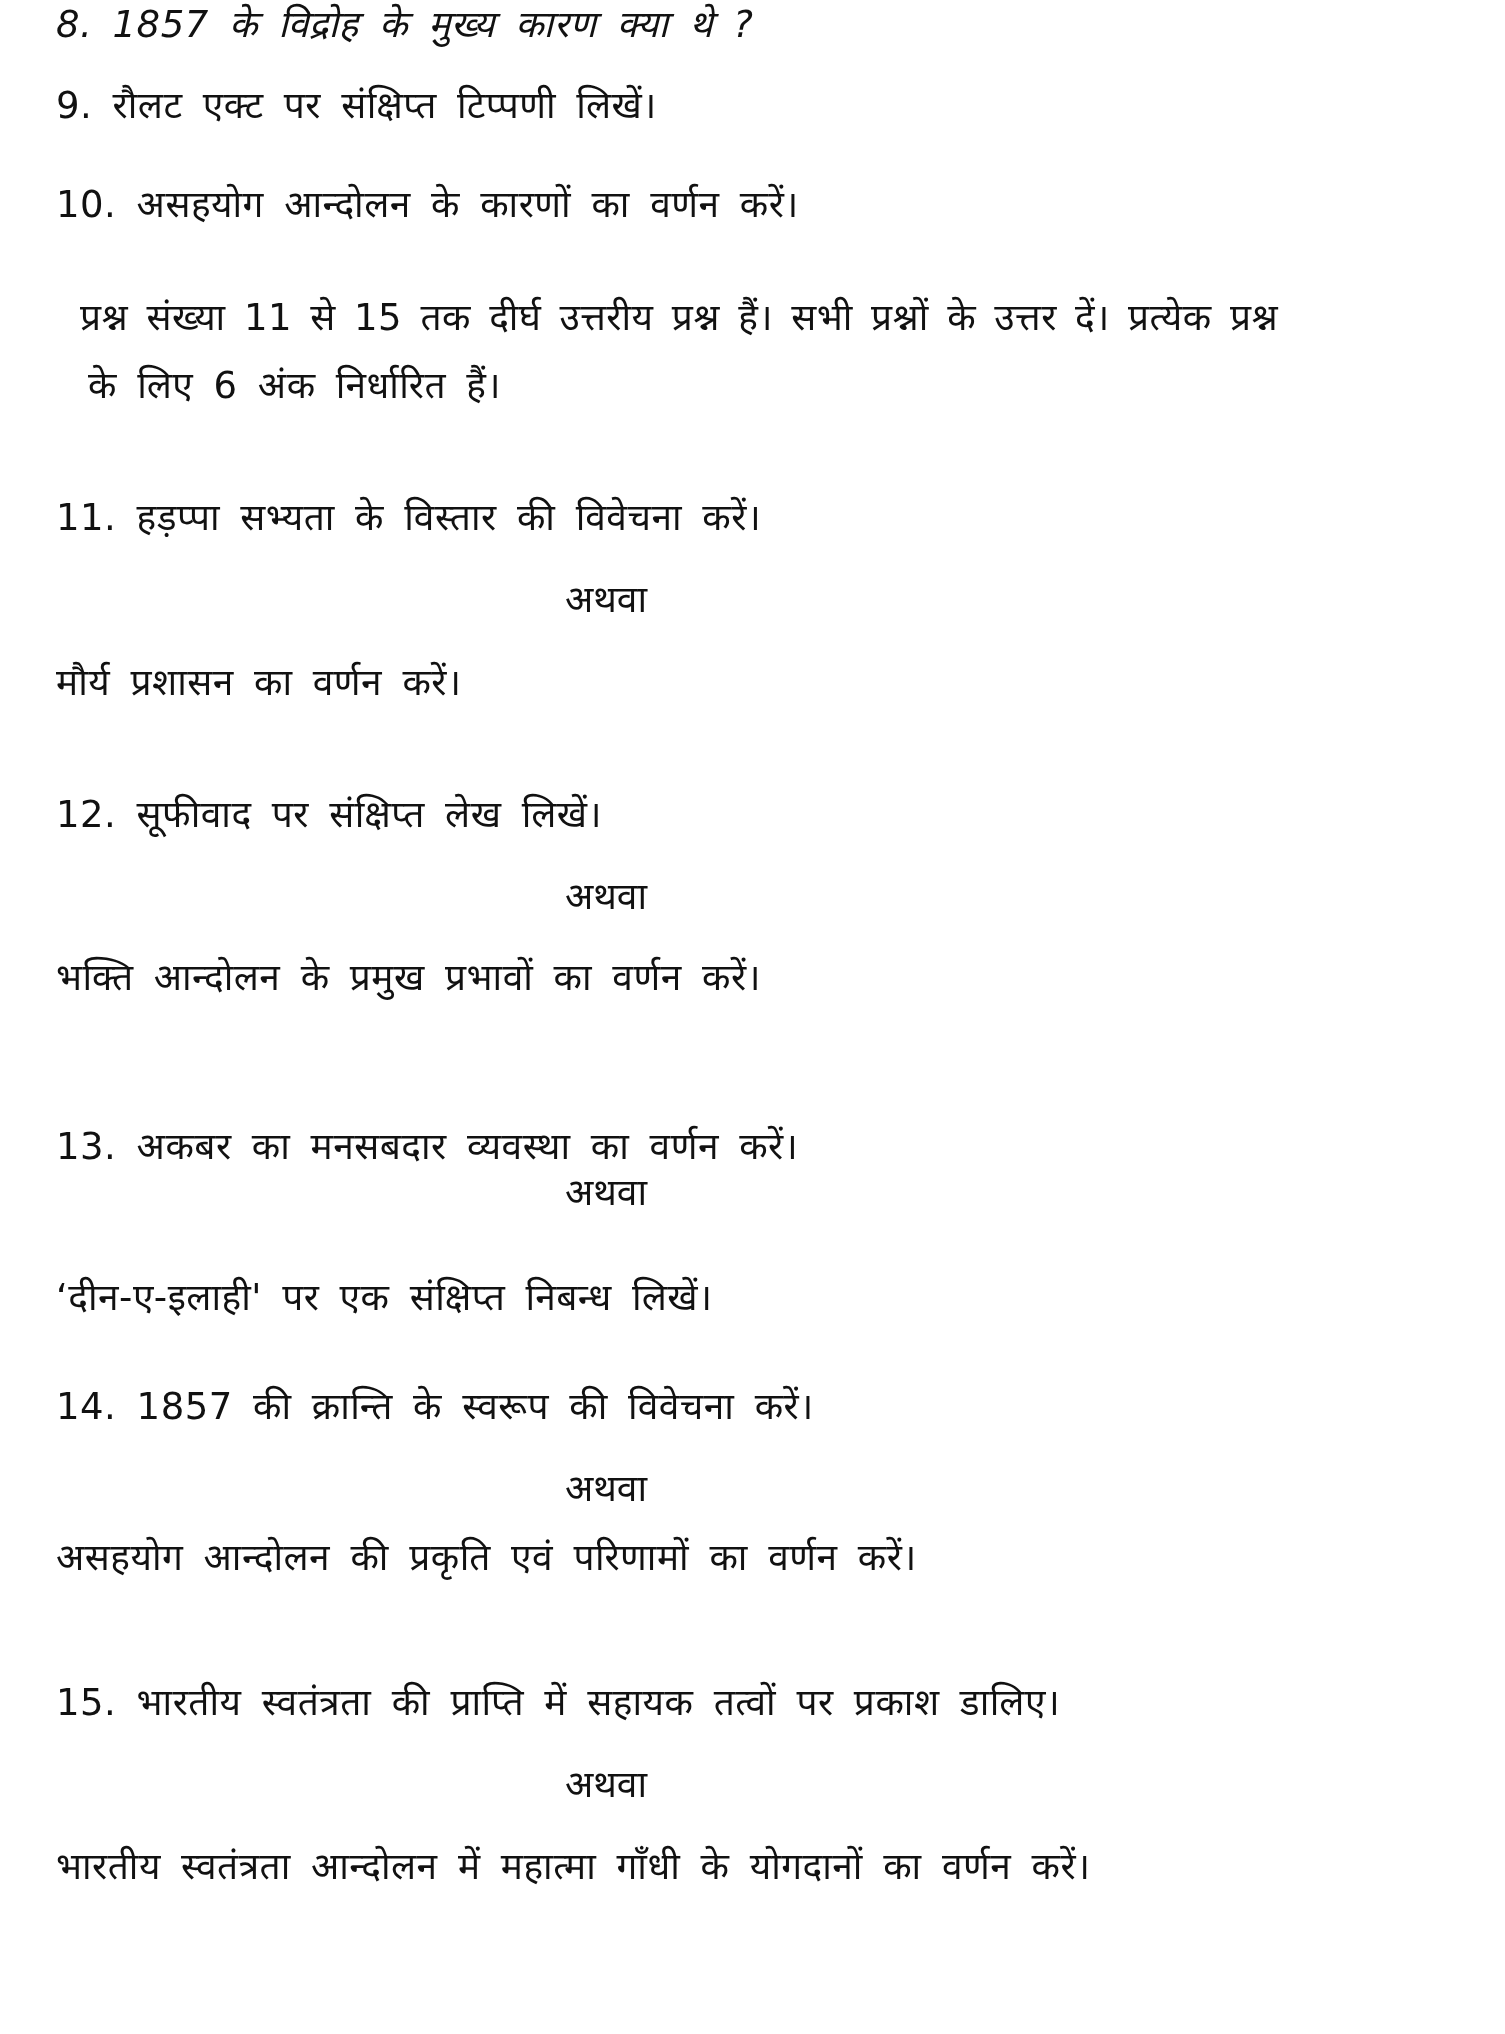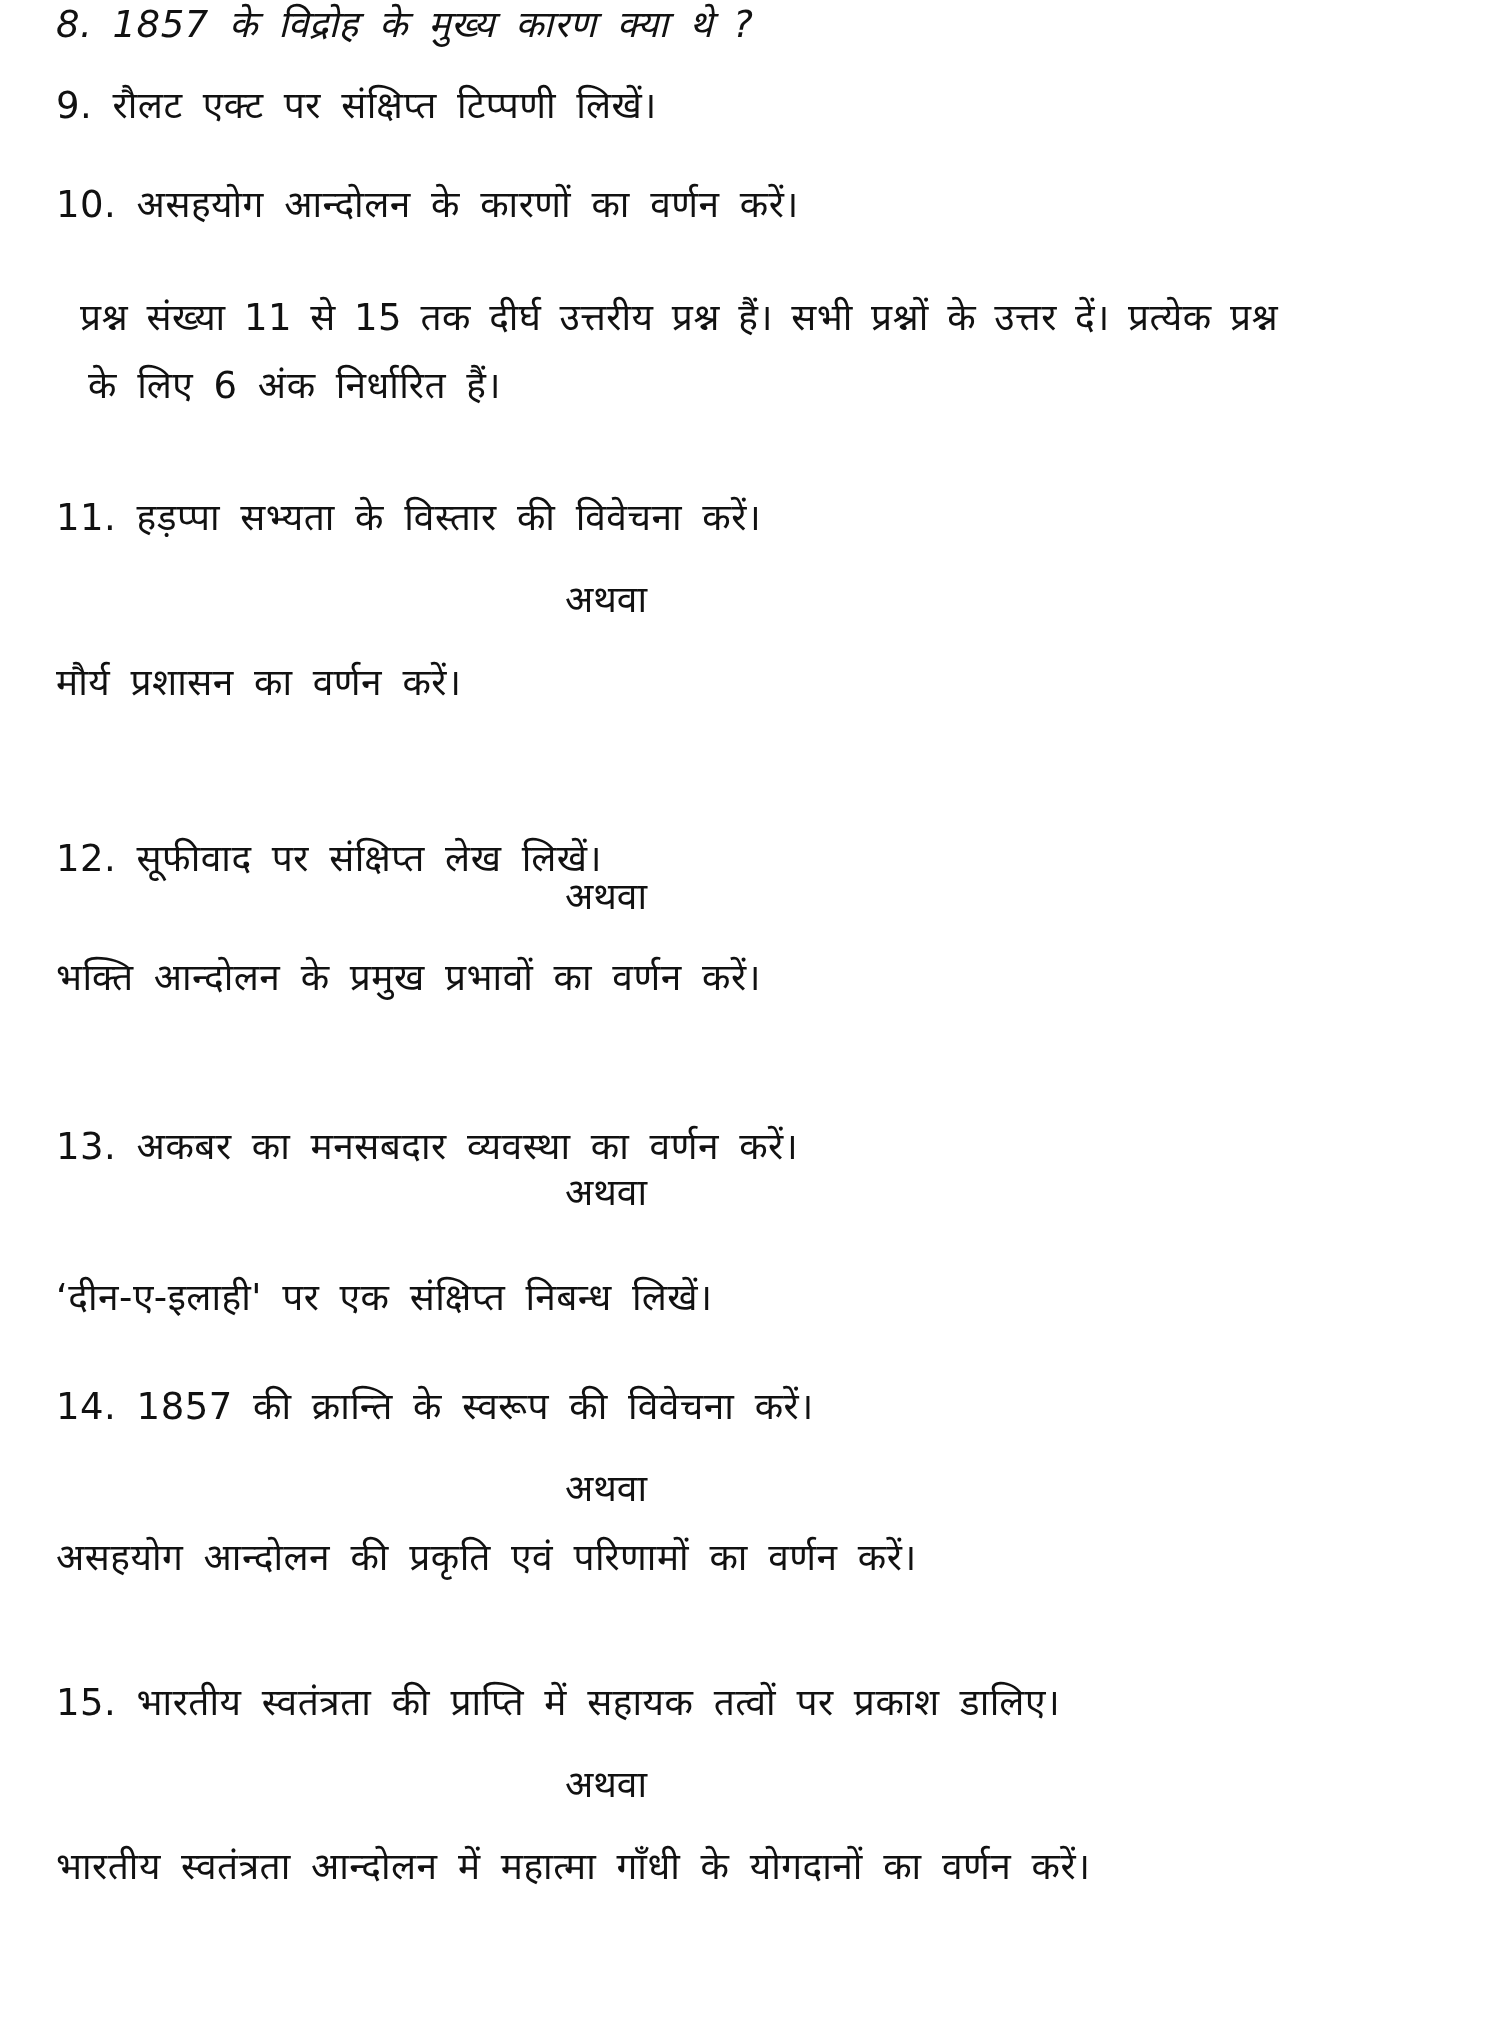--- a/index.html
+++ b/index.html
@@ -52,21 +52,21 @@
 <div class="line" style="top:293px; word-spacing:6px;margin-left:24px;">प्रश्न संख्या 11 से 15 तक दीर्घ उत्तरीय प्रश्न हैं। सभी प्रश्नों के उत्तर दें। प्रत्येक प्रश्न</div>
 <div class="line" style="top:361px;margin-left:32px;">के लिए 6 अंक निर्धारित हैं।</div>
 
 <div class="line" style="top:493px;">
   <span>11.</span>
   <span>हड़प्पा सभ्यता के विस्तार की विवेचना करें।</span>
 </div>
 <div class="or" style="top:575px;">अथवा</div>
 <div class="line" style="top:658px;">मौर्य प्रशासन का वर्णन करें।</div>
 
-<div class="line" style="top:834px;text-align:right;">
+<div class="line" style="top:790px;text-align:right;">
   <span>12.</span>
   <span>सूफीवाद पर संक्षिप्त लेख लिखें।</span>
 </div>
 <div class="or" style="top:872px;">अथवा</div>
 <div class="line" style="top:953px;">भक्ति आन्दोलन के प्रमुख प्रभावों का वर्णन करें।</div>
 
 <div class="line" style="top:1086px;margin-top:36px;">
   <span>13.</span>
   <span>अकबर का मनसबदार व्यवस्था का वर्णन करें।</span>
 </div>

